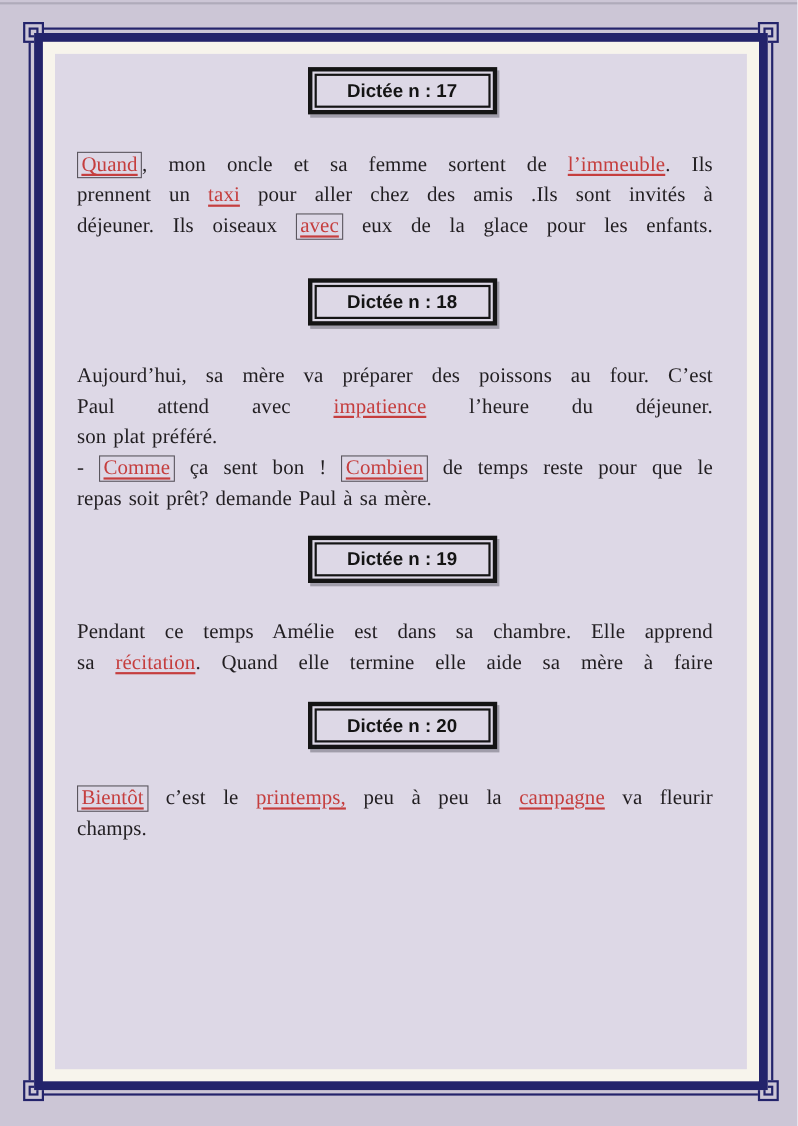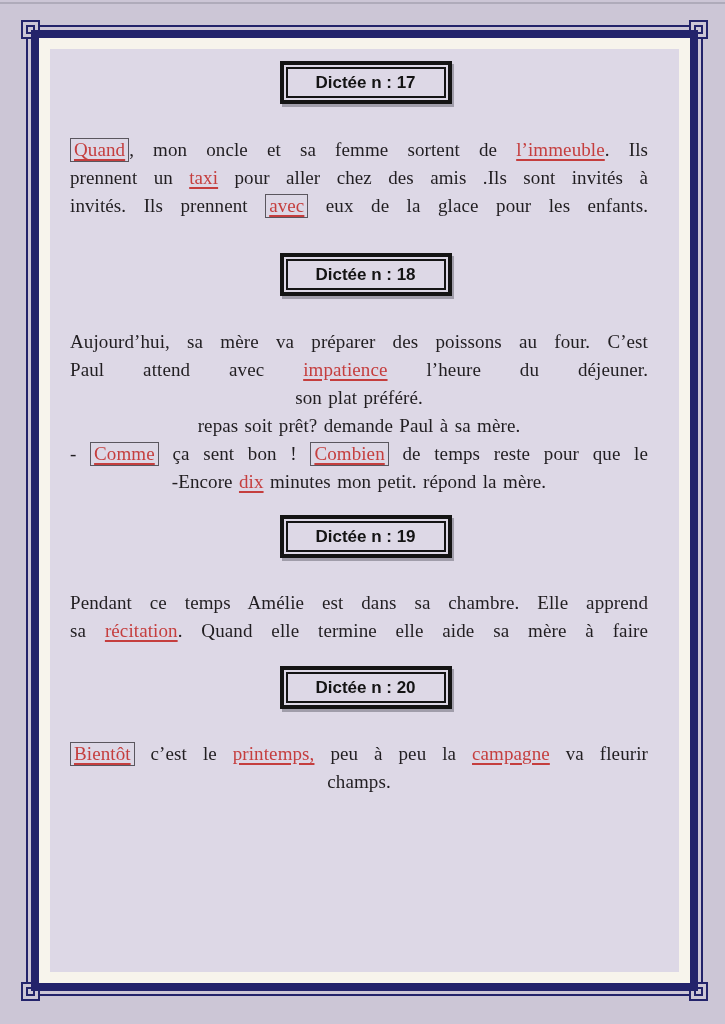--- a/index.html
+++ b/index.html
@@ -39,21 +39,21 @@
   .dictee-box-inner{
     border:2px solid var(--title-box-border);text-align:center;
     font-family:"Liberation Sans","DejaVu Sans",sans-serif;font-weight:bold;
     font-size:17px;line-height:27px;color:#141414;
   }
 
   .para{
     width:578px;font-size:19px;font-weight:normal;color:var(--text-black);
     word-spacing:1.5px;letter-spacing:.1px;
   }
-  .line{height:28px;line-height:28px;text-align:center;white-space:nowrap;}
+  .line{height:28px;line-height:28px;text-align:left;white-space:nowrap;}
   .line.j{white-space:normal;text-align:justify;text-align-last:justify;}
   .run{white-space:inherit;}
   .run.under,.run.box{
     color:var(--accent-red);
     text-decoration:underline;text-decoration-thickness:2px;
     text-underline-offset:3px;text-decoration-color:var(--accent-red);
   }
   .run.box{border:1.5px solid var(--word-box-border);padding:0 3px 1px 3px;}
 
   .mt6{margin-top:6px}.mt19{margin-top:19px}.mt21{margin-top:21px}
@@ -73,33 +73,32 @@
 
     <div class="frame-inner">
       <div class="content">
 
         <div class="dictee-box mt6">
           <div class="dictee-box-inner">Dictée n : 17</div>
         </div>
         <div class="para mt32">
             <div class="line j"><span class="run box">Quand</span><span class="run plain">, mon oncle et sa femme sortent de </span><span class="run under">l’immeuble</span><span class="run plain">. Ils</span></div>
             <div class="line j"><span class="run plain">prennent un </span><span class="run under">taxi</span><span class="run plain"> pour aller chez des amis .Ils sont invités à</span></div>
-            <div class="line j"><span class="run plain">invités. Ils prennent </span><span class="run box">avec</span><span class="run plain"> eux de la glace pour les enfants.</span></div>
+            <div class="line j"><span class="run plain">déjeuner. Ils oiseaux </span><span class="run box">avec</span><span class="run plain"> eux de la glace pour les enfants.</span></div>
           </div>
 
         <div class="dictee-box mt33">
           <div class="dictee-box-inner">Dictée n : 18</div>
         </div>
         <div class="para mt32">
             <div class="line j"><span class="run plain">Aujourd’hui, sa mère va préparer des poissons au four. C’est</span></div>
             <div class="line j"><span class="run plain">Paul attend avec </span><span class="run under">impatience</span><span class="run plain"> l’heure du déjeuner.</span></div>
             <div class="line"><span class="run plain">son plat préféré.</span></div>
+            <div class="line j"><span class="run plain">- </span><span class="run box">Comme</span><span class="run plain"> ça sent bon ! </span><span class="run box">Combien</span><span class="run plain"> de temps reste pour que le</span></div>
             <div class="line"><span class="run plain">repas soit prêt? demande Paul à sa mère.</span></div>
-            <div class="line j"><span class="run plain">- </span><span class="run box">Comme</span><span class="run plain"> ça sent bon ! </span><span class="run box">Combien</span><span class="run plain"> de temps reste pour que le</span></div>
-            <div class="line"><span class="run plain">-Encore </span><span class="run under">dix</span><span class="run plain"> minutes mon petit. répond la mère.</span></div>
           </div>
 
         <div class="dictee-box mt19">
           <div class="dictee-box-inner">Dictée n : 19</div>
         </div>
         <div class="para mt31">
             <div class="line j"><span class="run plain">Pendant ce temps Amélie est dans sa chambre. Elle apprend</span></div>
             <div class="line j"><span class="run plain">sa </span><span class="run under">récitation</span><span class="run plain">. Quand elle termine elle aide sa mère à faire</span></div>
           </div>
 

